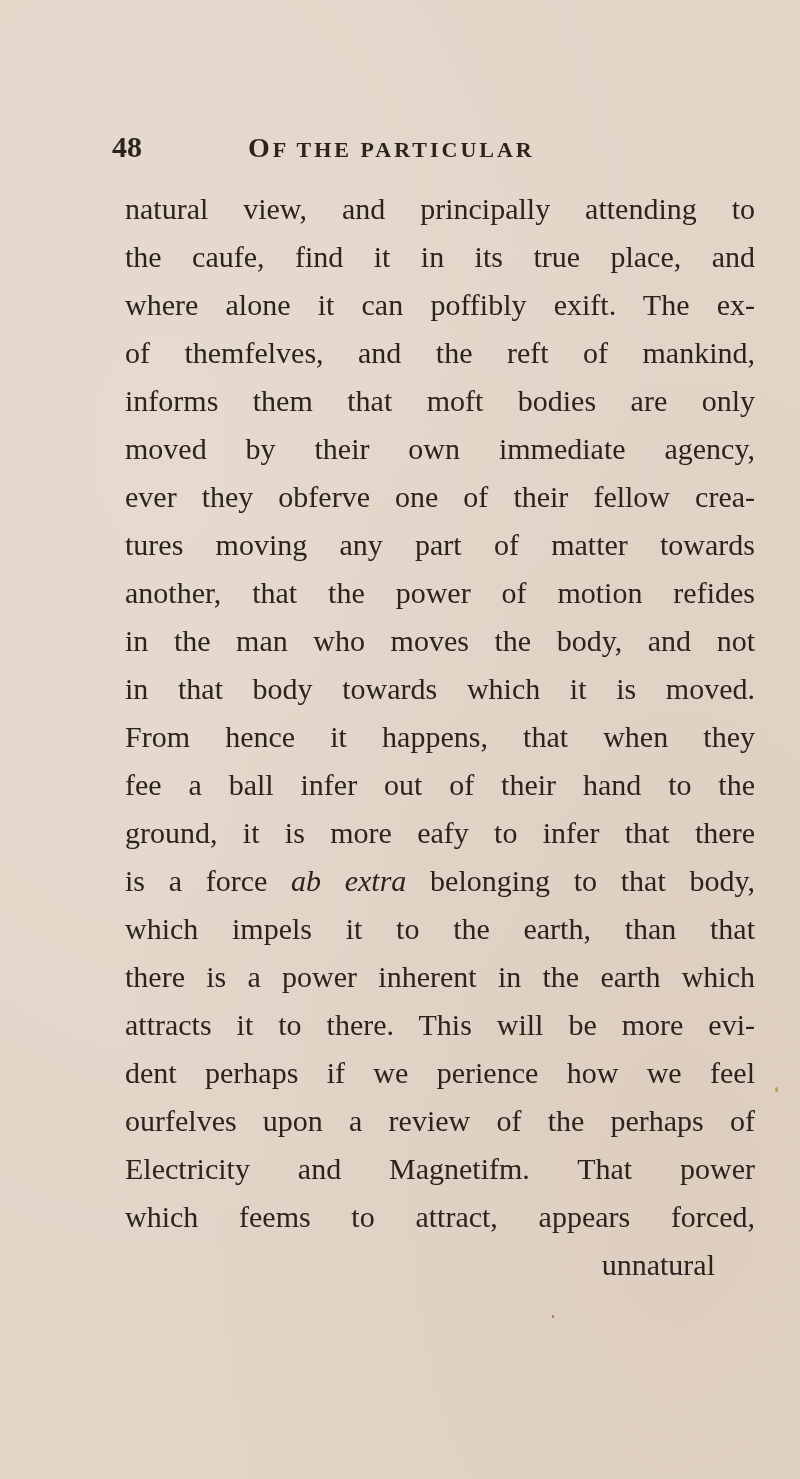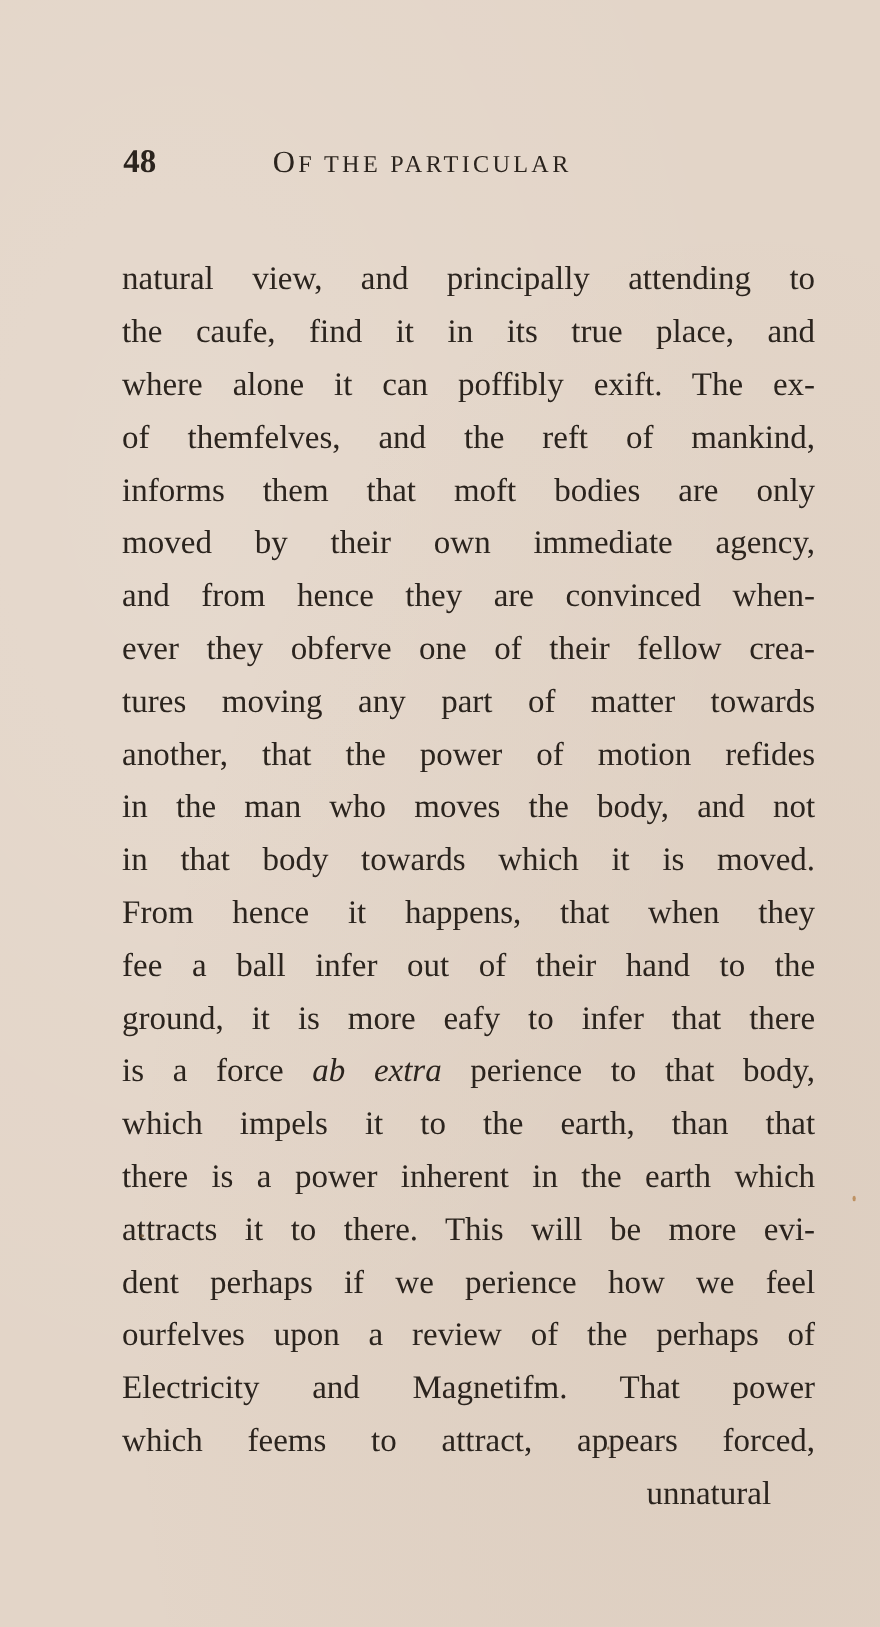--- a/index.html
+++ b/index.html
@@ -40,33 +40,32 @@
       top: 0;
       font-size: 30px;
       font-weight: bold;
       letter-spacing: 0px;
     }
     .head-title {
       position: absolute;
       left: 136px;
       top: 2px;
       font-size: 22px;
-      font-weight: normal;
+      font-weight: bold;
       letter-spacing: 3px;
       font-variant: small-caps;
     }
     .head-title .cap {
       font-size: 28px;
     }
     .body-text {
       position: absolute;
       top: 185px;
-      left: 111px;
+      left: 125px;
       width: 630px;
-      margin-top: 45px;
     }
     .line {
       display: block;
       height: 48px;
       line-height: 48px;
       font-family: "Liberation Serif", serif;
       font-size: 30px;
       white-space: nowrap;
       text-align: justify;
       text-align-last: justify;
@@ -98,30 +97,29 @@
     <span class="head-title"><span class="cap">O</span><span>F THE PARTICULAR</span></span>
   </div>
 
   <div class="body-text">
     <span class="line">natural view, and principally attending to</span>
     <span class="line">the caufe, find it in its true place, and</span>
     <span class="line">where alone it can poffibly exift.   The ex-</span>
     <span class="line">of themfelves, and the reft of mankind,</span>
     <span class="line">informs them that moft bodies are only</span>
     <span class="line">moved by their own immediate agency,</span>
-    <span class="line">and from hence they are convinced when-</span>
     <span class="line">ever they obferve one of their fellow crea-</span>
     <span class="line">tures moving any part of matter towards</span>
     <span class="line">another, that the power of motion refides</span>
     <span class="line">in the man who moves the body, and not</span>
     <span class="line">in that body towards which it is moved.</span>
     <span class="line">From hence it happens, that when they</span>
     <span class="line">fee a ball infer out of their hand to the</span>
     <span class="line">ground, it is more eafy to infer that there</span>
-    <span class="line"><span>is a force </span><em>ab extra</em><span> perience to that body,</span></span>
+    <span class="line"><span>is a force </span><em>ab extra</em><span> belonging to that body,</span></span>
     <span class="line">which impels it to the earth, than that</span>
     <span class="line">there is a power inherent in the earth which</span>
     <span class="line">attracts it to there.   This will be more evi-</span>
     <span class="line">dent perhaps if we perience how we feel</span>
     <span class="line">ourfelves upon a review of the perhaps of</span>
     <span class="line">Electricity and Magnetifm.   That power</span>
     <span class="line">which feems to attract, appears forced,</span>
     <span class="line last">unnatural</span>
   </div>
 

